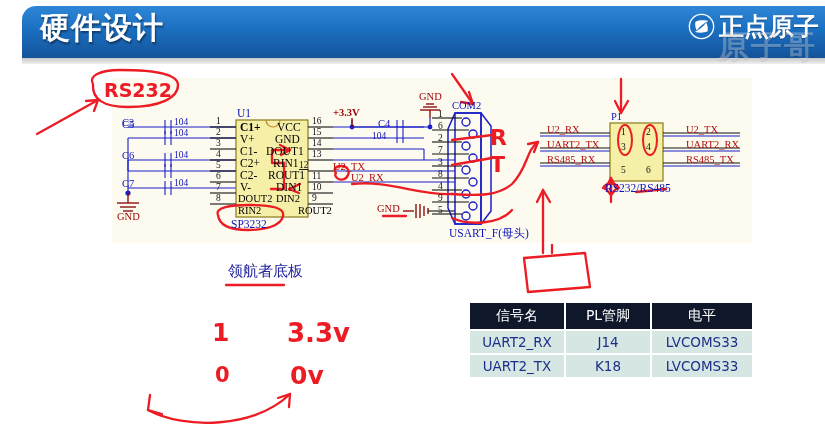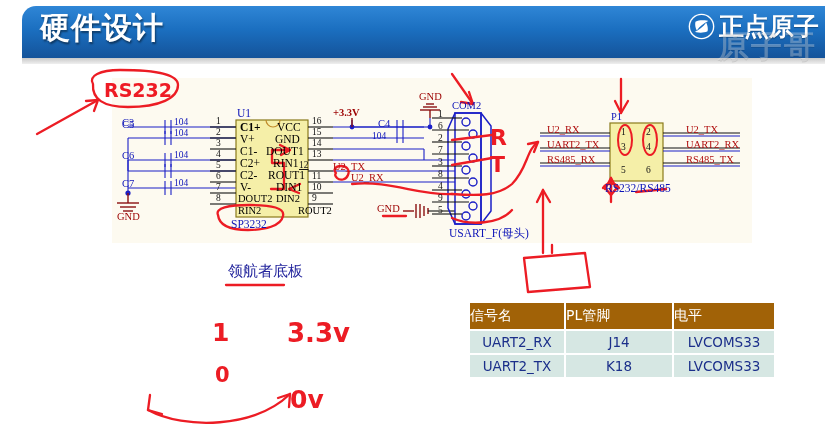--- a/index.html
+++ b/index.html
@@ -55,32 +55,32 @@
   }
   .sch-svg { position:absolute; left:0; top:0; width:825px; height:437px; }
 
   
   .pin-table {
     position:absolute; left: 468px; top: 301px;
     border-collapse: collapse;
     font-family: "DejaVu Sans", sans-serif;
   }
   .pin-table th {
-    background:#a16207; color:#ffffff;
+    background:#0f172a; color:#ffffff;
     font-size: 14px; font-weight:400;
-    padding: 4px 0; text-align:left;
+    padding: 4px 0; text-align:center;
     border: 2px solid #ffffff;
   }
   .pin-table td {
     background:#d6e7e3; color:#1b2f8a;
     font-size: 13.5px; padding: 3px 0; text-align:center;
     border: 2px solid #ffffff;
   }
   .col-sig { width: 96px; }
-  .col-pin { width: 108px; }
+  .col-pin { width: 86px; }
   .col-lvl { width: 102px; }
 
   
   .lbl {
     position:absolute; font-family:"Liberation Serif", serif;
     white-space:nowrap; line-height:1;
   }
   .blue { color:#0d14b8; }
   .maroon { color:#9c0000; }
   .s9  { font-size: 9.5px; }
@@ -423,21 +423,21 @@
 
   <div class="rs232-txt" style="left:104px; top:79px;">RS232</div>
   <div class="hand" style="left:490px; top:125px; font-size:22px;">R</div>
   <div class="hand" style="left:490px; top:152px; font-size:22px;">T</div>
 
   <div class="hand-blue" style="left:228px; top:262px; font-size:15px;">领航者底板</div>
 
   <div class="hand" style="left:212px; top:318px; font-size:25px;">1</div>
   <div class="hand" style="left:287px; top:318px; font-size:26px;">3.3v</div>
   <div class="hand" style="left:215px; top:363px; font-size:21px;">0</div>
-  <div class="hand" style="left:290px; top:361px; font-size:25px;margin-top:24px;">0v</div>
+  <div class="hand" style="left:290px; top:361px; font-size:25px;">0v</div>
 
   <table class="pin-table">
     <thead>
       <tr>
         <th class="col-sig">信号名</th>
         <th class="col-pin">PL管脚</th>
         <th class="col-lvl">电平</th>
       </tr>
     </thead>
     <tbody>

